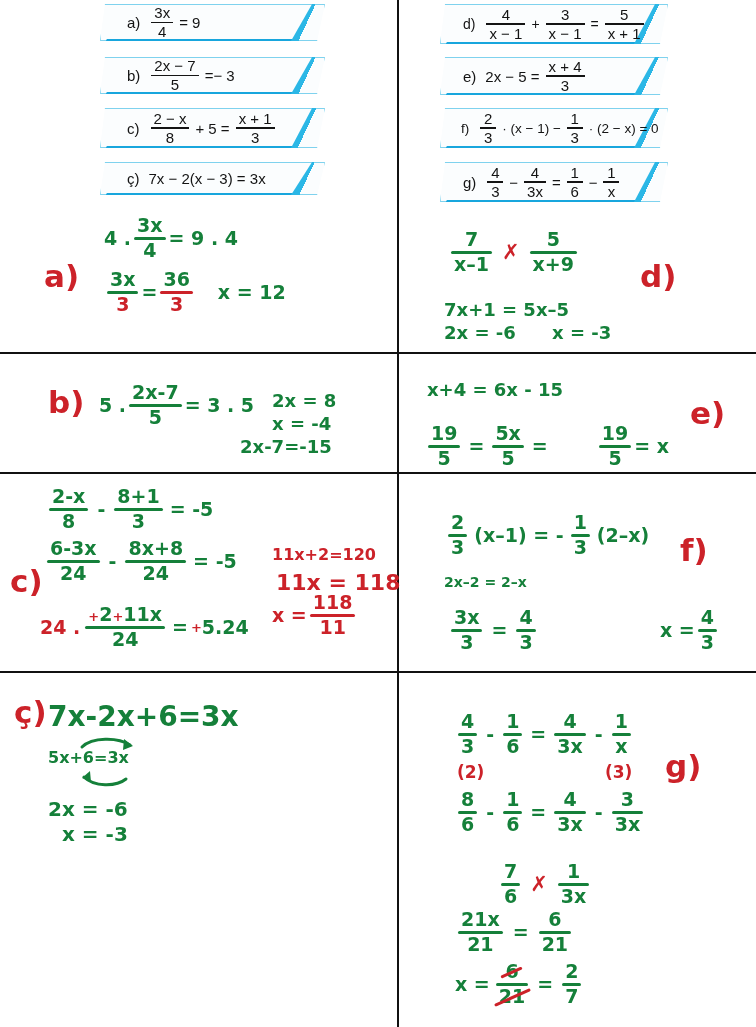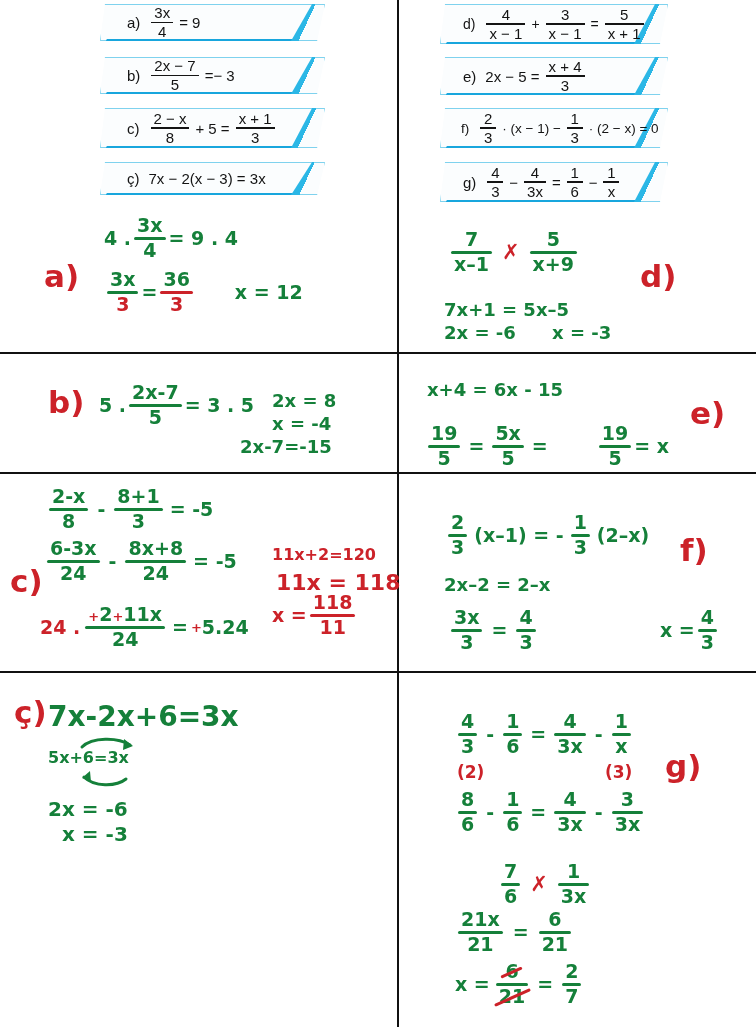--- a/index.html
+++ b/index.html
@@ -244,21 +244,21 @@
     <span class="num g">3x</span>
     <span class="bar g"></span>
     <span class="den r">3</span>
   </span>
   <span class="g">=</span>
   <span class="frac">
     <span class="num g">36</span>
     <span class="bar r"></span>
     <span class="den r">3</span>
   </span>
-  <span class="g" style="margin-left:39px;">x = 12</span>
+  <span class="g" style="margin-left:22px;">x = 12</span>
 </div>
 
 <div class="hw biglab" style="left:640px;top:258px;">d)</div>
 
 <div class="hw hwline g" style="left:448px;top:230px;font-size:19px;">
   <span class="frac">
     <span class="num">7</span>
     <span class="bar"></span>
     <span class="den">x–1</span>
   </span>
@@ -382,21 +382,21 @@
   </span>
   <span style="margin:0 4px;">(x–1) = -</span>
   <span class="frac">
     <span class="num">1</span>
     <span class="bar"></span>
     <span class="den">3</span>
   </span>
   <span style="margin-left:4px;">(2–x)</span>
 </div>
 
-<div class="hw g" style="left:444px;top:574px;font-size:18px;">2x–2 = 2–x</div>
+<div class="hw g" style="left:444px;top:574px;font-size:14px;">2x–2 = 2–x</div>
 
 <div class="hw hwline g" style="left:448px;top:608px;font-size:19px;">
   <span class="frac">
     <span class="num">3x</span>
     <span class="bar"></span>
     <span class="den">3</span>
   </span>
   <span style="margin:0 6px;">=</span>
   <span class="frac">
     <span class="num">4</span>

